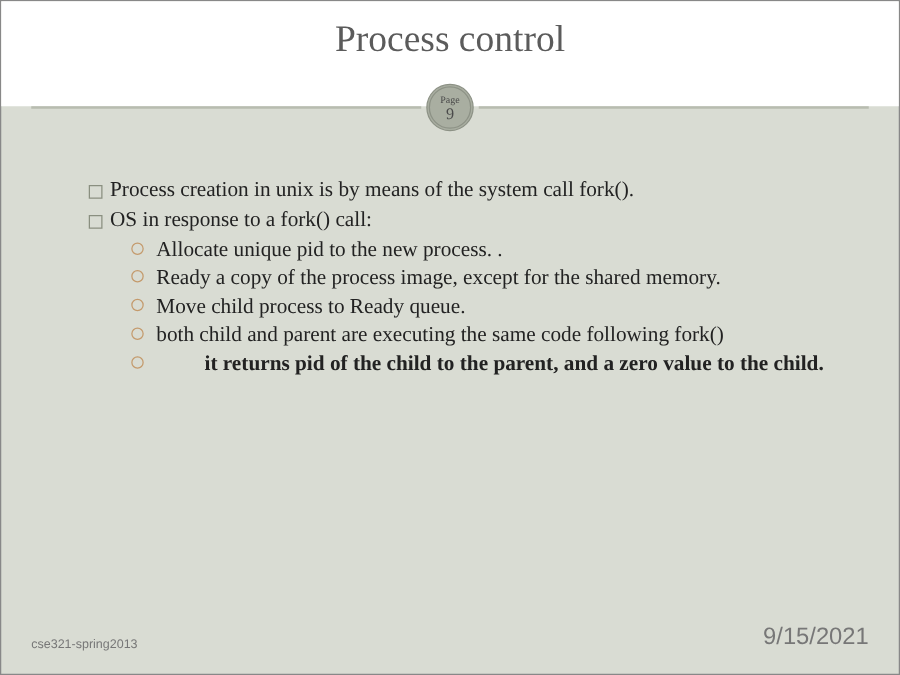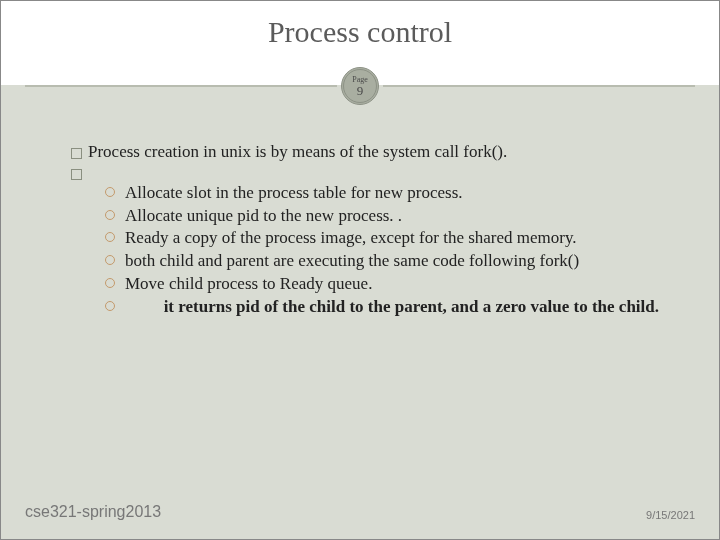--- a/index.html
+++ b/index.html
@@ -105,29 +105,29 @@
     margin-right: 10px;
     margin-top: 5px;
     flex-shrink: 0;
   }
   .sub-item .txt { flex: 1; }
   .bold { font-weight: bold; text-align: right; }
   .footer-left {
     position: absolute;
     bottom: 18px;
     left: 24px;
-    font-size: 16px;
+    font-size: 10px;
     color: #777;
     font-family: Arial, sans-serif;
   }
   .footer-right {
     position: absolute;
     bottom: 18px;
     right: 24px;
-    font-size: 11px;
+    font-size: 19px;
     color: #777;
     font-family: Arial, sans-serif;
   }
 </style>
 </head>
 <body>
 
 <div class="slide">
 
   <div class="header-band">
@@ -145,42 +145,39 @@
   </div>
 
   <div class="content">
 
     <div class="top-item">
       <span class="sq"></span>
       <span>Process creation in unix is by means of the system call fork().</span>
     </div>
     <div class="top-item">
       <span class="sq"></span>
+      <span>OS in response to a fork() call:</span>
     </div>
 
     <div class="sub-list">
-      <div class="sub-item">
-        <span class="circ"></span>
-        <span class="txt">Allocate slot in the process table for new process.</span>
-      </div>
       <div class="sub-item">
         <span class="circ"></span>
         <span class="txt">Allocate unique pid to the new process. .</span>
       </div>
       <div class="sub-item">
         <span class="circ"></span>
         <span class="txt">Ready a copy of the process image, except for the shared memory.</span>
       </div>
       <div class="sub-item">
         <span class="circ"></span>
-        <span class="txt">both child and parent are executing the same code following fork()</span>
+        <span class="txt">Move child process to Ready queue.</span>
       </div>
       <div class="sub-item">
         <span class="circ"></span>
-        <span class="txt">Move child process to Ready queue.</span>
+        <span class="txt">both child and parent are executing the same code following fork()</span>
       </div>
       <div class="sub-item">
         <span class="circ"></span>
         <span class="txt bold">it returns pid of the child to the parent, and a zero value to the child.</span>
       </div>
     </div>
 
   </div>
 
   <div class="footer-left">cse321-spring2013</div>

